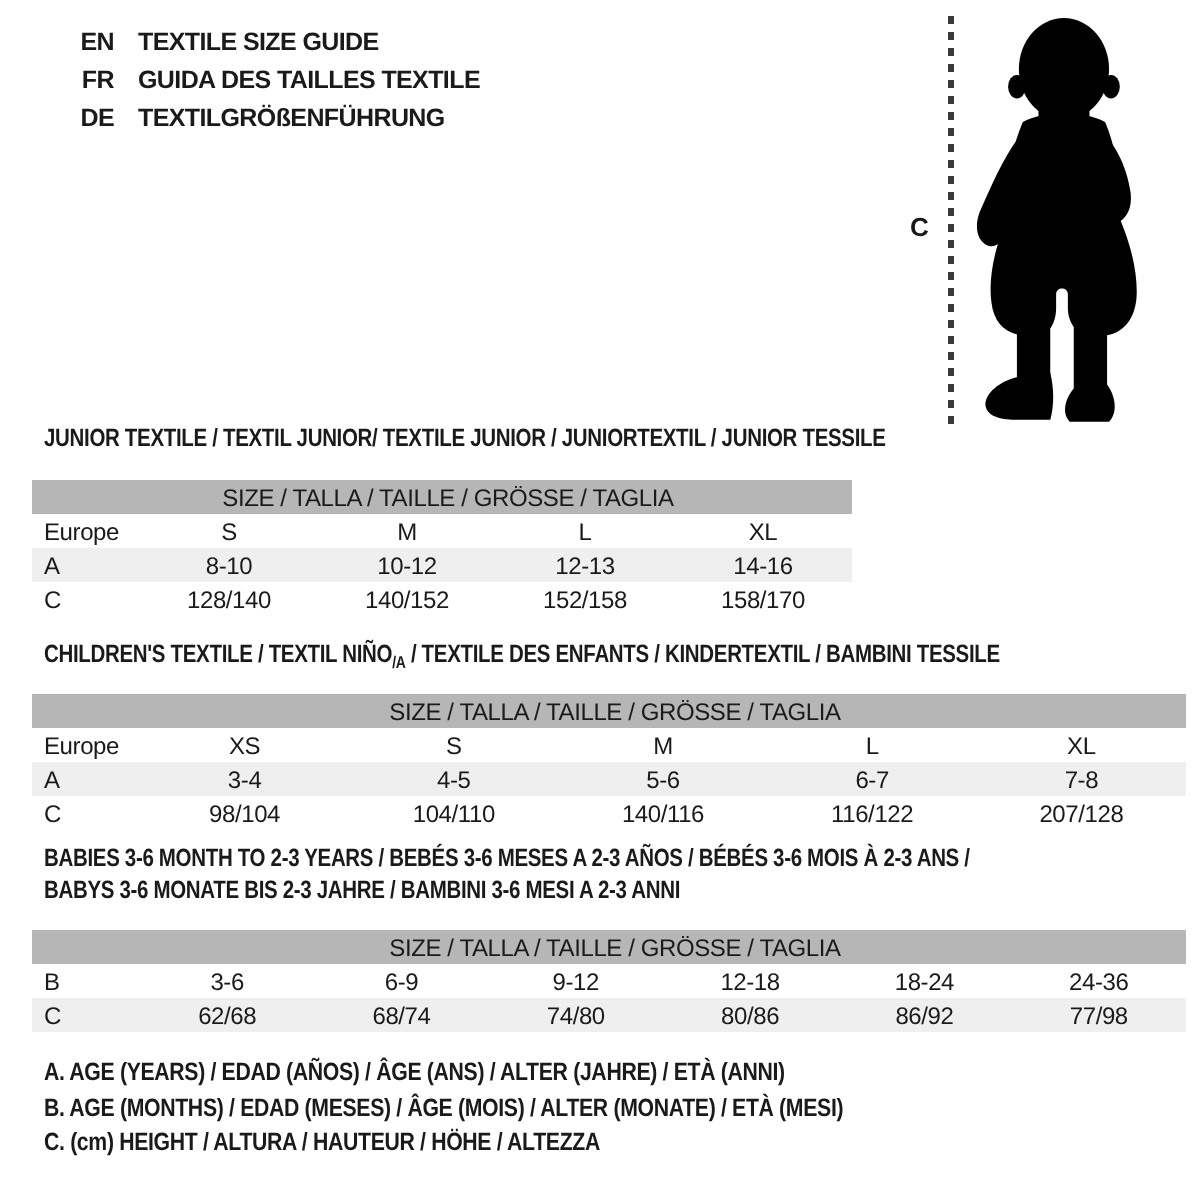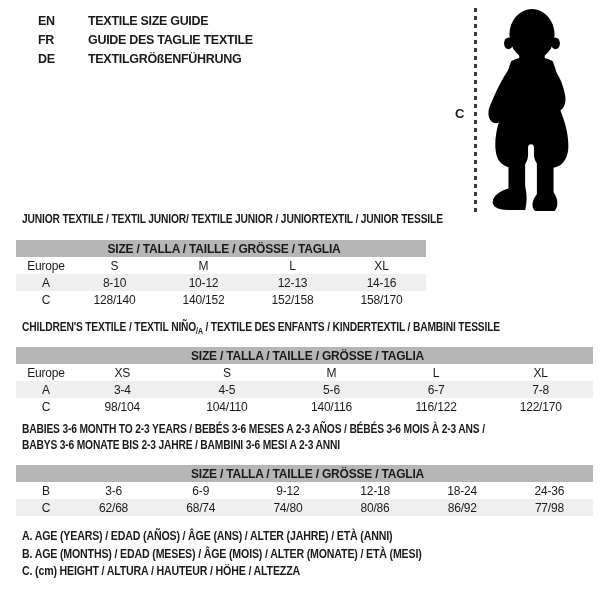--- a/index.html
+++ b/index.html
@@ -5,21 +5,21 @@
   * { margin:0; padding:0; box-sizing:border-box; }
   html,body { width:600px; height:600px; }
   body {
     position:relative;
     background:#ffffff;
     font-family:"Liberation Sans", sans-serif;
     color:#1a1a1a;
     overflow:hidden;
   }
   
-  .lang-list { position:absolute; left:38px; top:12px; }
+  .lang-list { position:absolute; left:19px; top:12px;text-align:right; }
   .lang-row { display:flex; line-height:19px; font-size:12.5px; font-weight:bold; letter-spacing:-0.3px; }
   .lang-code { width:38px; flex:0 0 38px; }
   .lang-title { white-space:nowrap;margin-left:12px; }
 
   
   .dotted-line {
     position:absolute; left:474px; top:8px; width:3px; height:204px;
     background:repeating-linear-gradient(to bottom,#3a3a3a 0 4px,transparent 4px 8px);
   }
   .height-label { position:absolute; left:455px; top:106px; font-size:13px; font-weight:bold; }
@@ -40,46 +40,46 @@
   table.size-tbl {
     position:absolute; left:16px;
     border-collapse:collapse; table-layout:fixed;
     font-size:12px; letter-spacing:-0.2px;
   }
   .tbl-junior   { top:240px; width:410px; }
   .tbl-children { top:347px; width:577px; }
   .tbl-babies   { top:465px; width:577px; }
   table.size-tbl col.label-col { width:54px; }
   td.size-bar {
-    background:#b6b6b6; font-weight:bold; height:16px;
+    background:#b6b6b6; font-weight:normal; height:16px;
     padding-left:6px; font-size:12px; color:#1a1a1a; white-space:nowrap;
   }
   table.size-tbl td { height:17px; text-align:center; vertical-align:middle; white-space:nowrap; }
-  table.size-tbl td.row-label { text-align:center; padding-left:6px; }
+  table.size-tbl td.row-label { text-align:left; padding-left:6px; }
   table.size-tbl tr:nth-child(3) td { background:#efefef; }
   table.size-tbl tr:nth-child(3) td.size-bar { background:#b6b6b6; }
 
   
   .legend { position:absolute; left:22px; top:528px; }
   .legend-line {
     font-size:12.5px; font-weight:bold; line-height:17.5px; letter-spacing:-0.2px;
     white-space:nowrap; transform:scaleX(0.85); transform-origin:0 50%;
   }
 </style>
 </head>
 <body>
 
 <div class="lang-list">
   <div class="lang-row">
     <span class="lang-code">EN</span>
     <span class="lang-title">TEXTILE SIZE GUIDE</span>
   </div>
   <div class="lang-row">
     <span class="lang-code">FR</span>
-    <span class="lang-title">GUIDE DES TAGLIE TEXTILE</span>
+    <span class="lang-title">GUIDA DES TAILLES TEXTILE</span>
   </div>
   <div class="lang-row">
     <span class="lang-code">DE</span>
     <span class="lang-title">TEXTILGRÖßENFÜHRUNG</span>
   </div>
 </div>
 
 <div class="dotted-line"></div>
 <div class="height-label">C</div>
 <svg class="baby-svg" viewBox="0 0 100 212" aria-hidden="true">
@@ -165,21 +165,21 @@
     <td>5-6</td>
     <td>6-7</td>
     <td>7-8</td>
   </tr>
   <tr>
     <td class="row-label">C</td>
     <td>98/104</td>
     <td>104/110</td>
     <td>140/116</td>
     <td>116/122</td>
-    <td>122/170</td>
+    <td>207/128</td>
   </tr>
 </tbody>
   </table>
 
 <div class="section-title title-babies">
   <div>BABIES 3-6 MONTH TO 2-3 YEARS / BEBÉS 3-6 MESES A 2-3 AÑOS / BÉBÉS 3-6 MOIS À 2-3 ANS /</div>
   <div>BABYS 3-6 MONATE BIS 2-3 JAHRE / BAMBINI 3-6 MESI A 2-3 ANNI</div>
 </div>
 <table class="size-tbl tbl-babies">
   <colgroup>

